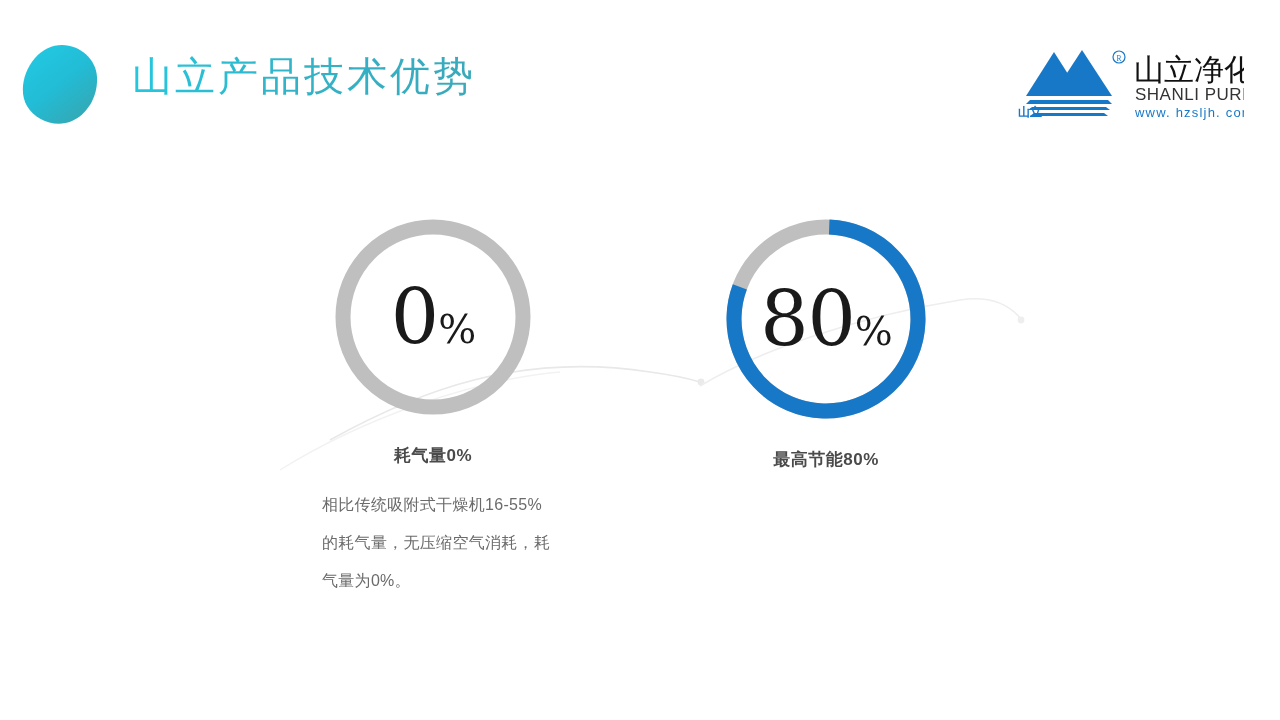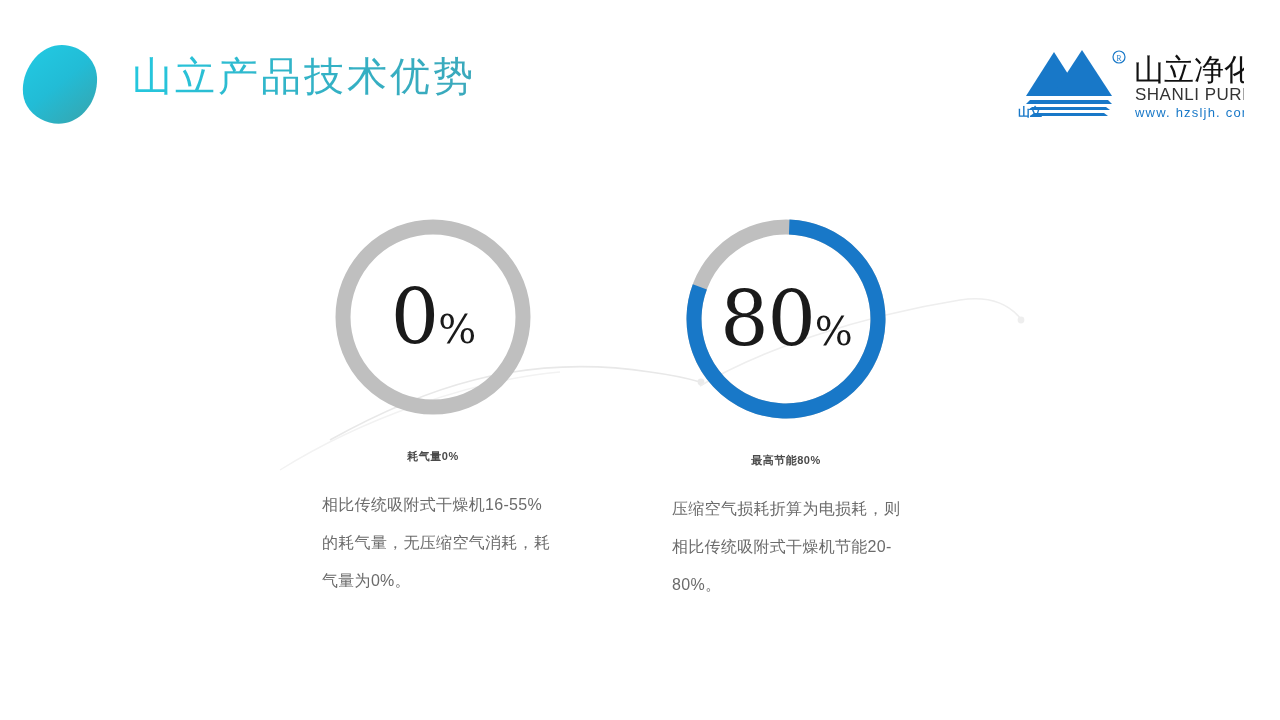--- a/index.html
+++ b/index.html
@@ -77,21 +77,21 @@
     width: 1280px;
     height: 720px;
   }
 
   .col {
     position: absolute;
     top: 214px;
   }
 
   .col-1 { left: 308px; width: 250px; }
-  .col-2 { left: 660px; width: 252px; }
+  .col-2 { left: 700px; width: 252px; }
 
   .ring-wrap {
     position: relative;
     margin: 0 auto;
   }
   .col-1 .ring-wrap { width: 206px; height: 206px; }
   .col-2 .ring-wrap { width: 210px; height: 210px; }
 
   .ring-svg {
     display: block;
@@ -117,21 +117,21 @@
     line-height: 76px;
   }
   .ring-value .pct {
     font-size: 40px;
     line-height: 40px;
   }
 
   .col-heading {
     margin-top: 24px;
     text-align: center;
-    font-size: 11px;
+    font-size: 17px;
     line-height: 24px;
     font-weight: 700;
     color: #4a4a4a;
     letter-spacing: 0.5px;
   }
 
   .col-body {
     margin-top: 18px;
     font-size: 16px;
     line-height: 38px;
@@ -207,17 +207,16 @@
       <div class="ring-wrap">
         <svg class="ring-svg" viewBox="0 0 210 210" xmlns="http://www.w3.org/2000/svg">
           <circle cx="105" cy="105" r="92" fill="none" stroke="#bfbfbf" stroke-width="15"></circle>
           <circle cx="105" cy="105" r="92" fill="none" stroke="#1878c8" stroke-width="15" stroke-dasharray="462.6 578.2" stroke-dashoffset="0" transform="rotate(-88 105 105)" stroke-linecap="butt"></circle>
         </svg>
         <div class="ring-value">
           <span class="num">80</span><span class="pct">%</span>
         </div>
       </div>
       <div class="col-heading">最高节能80%</div>
-      <div class="col-body">压缩空气损耗折算为电损耗，则相比传统吸附式干燥机节能20-80%。</div>
     </div>
 
   </div>
 </div>
 
 </body></html>

